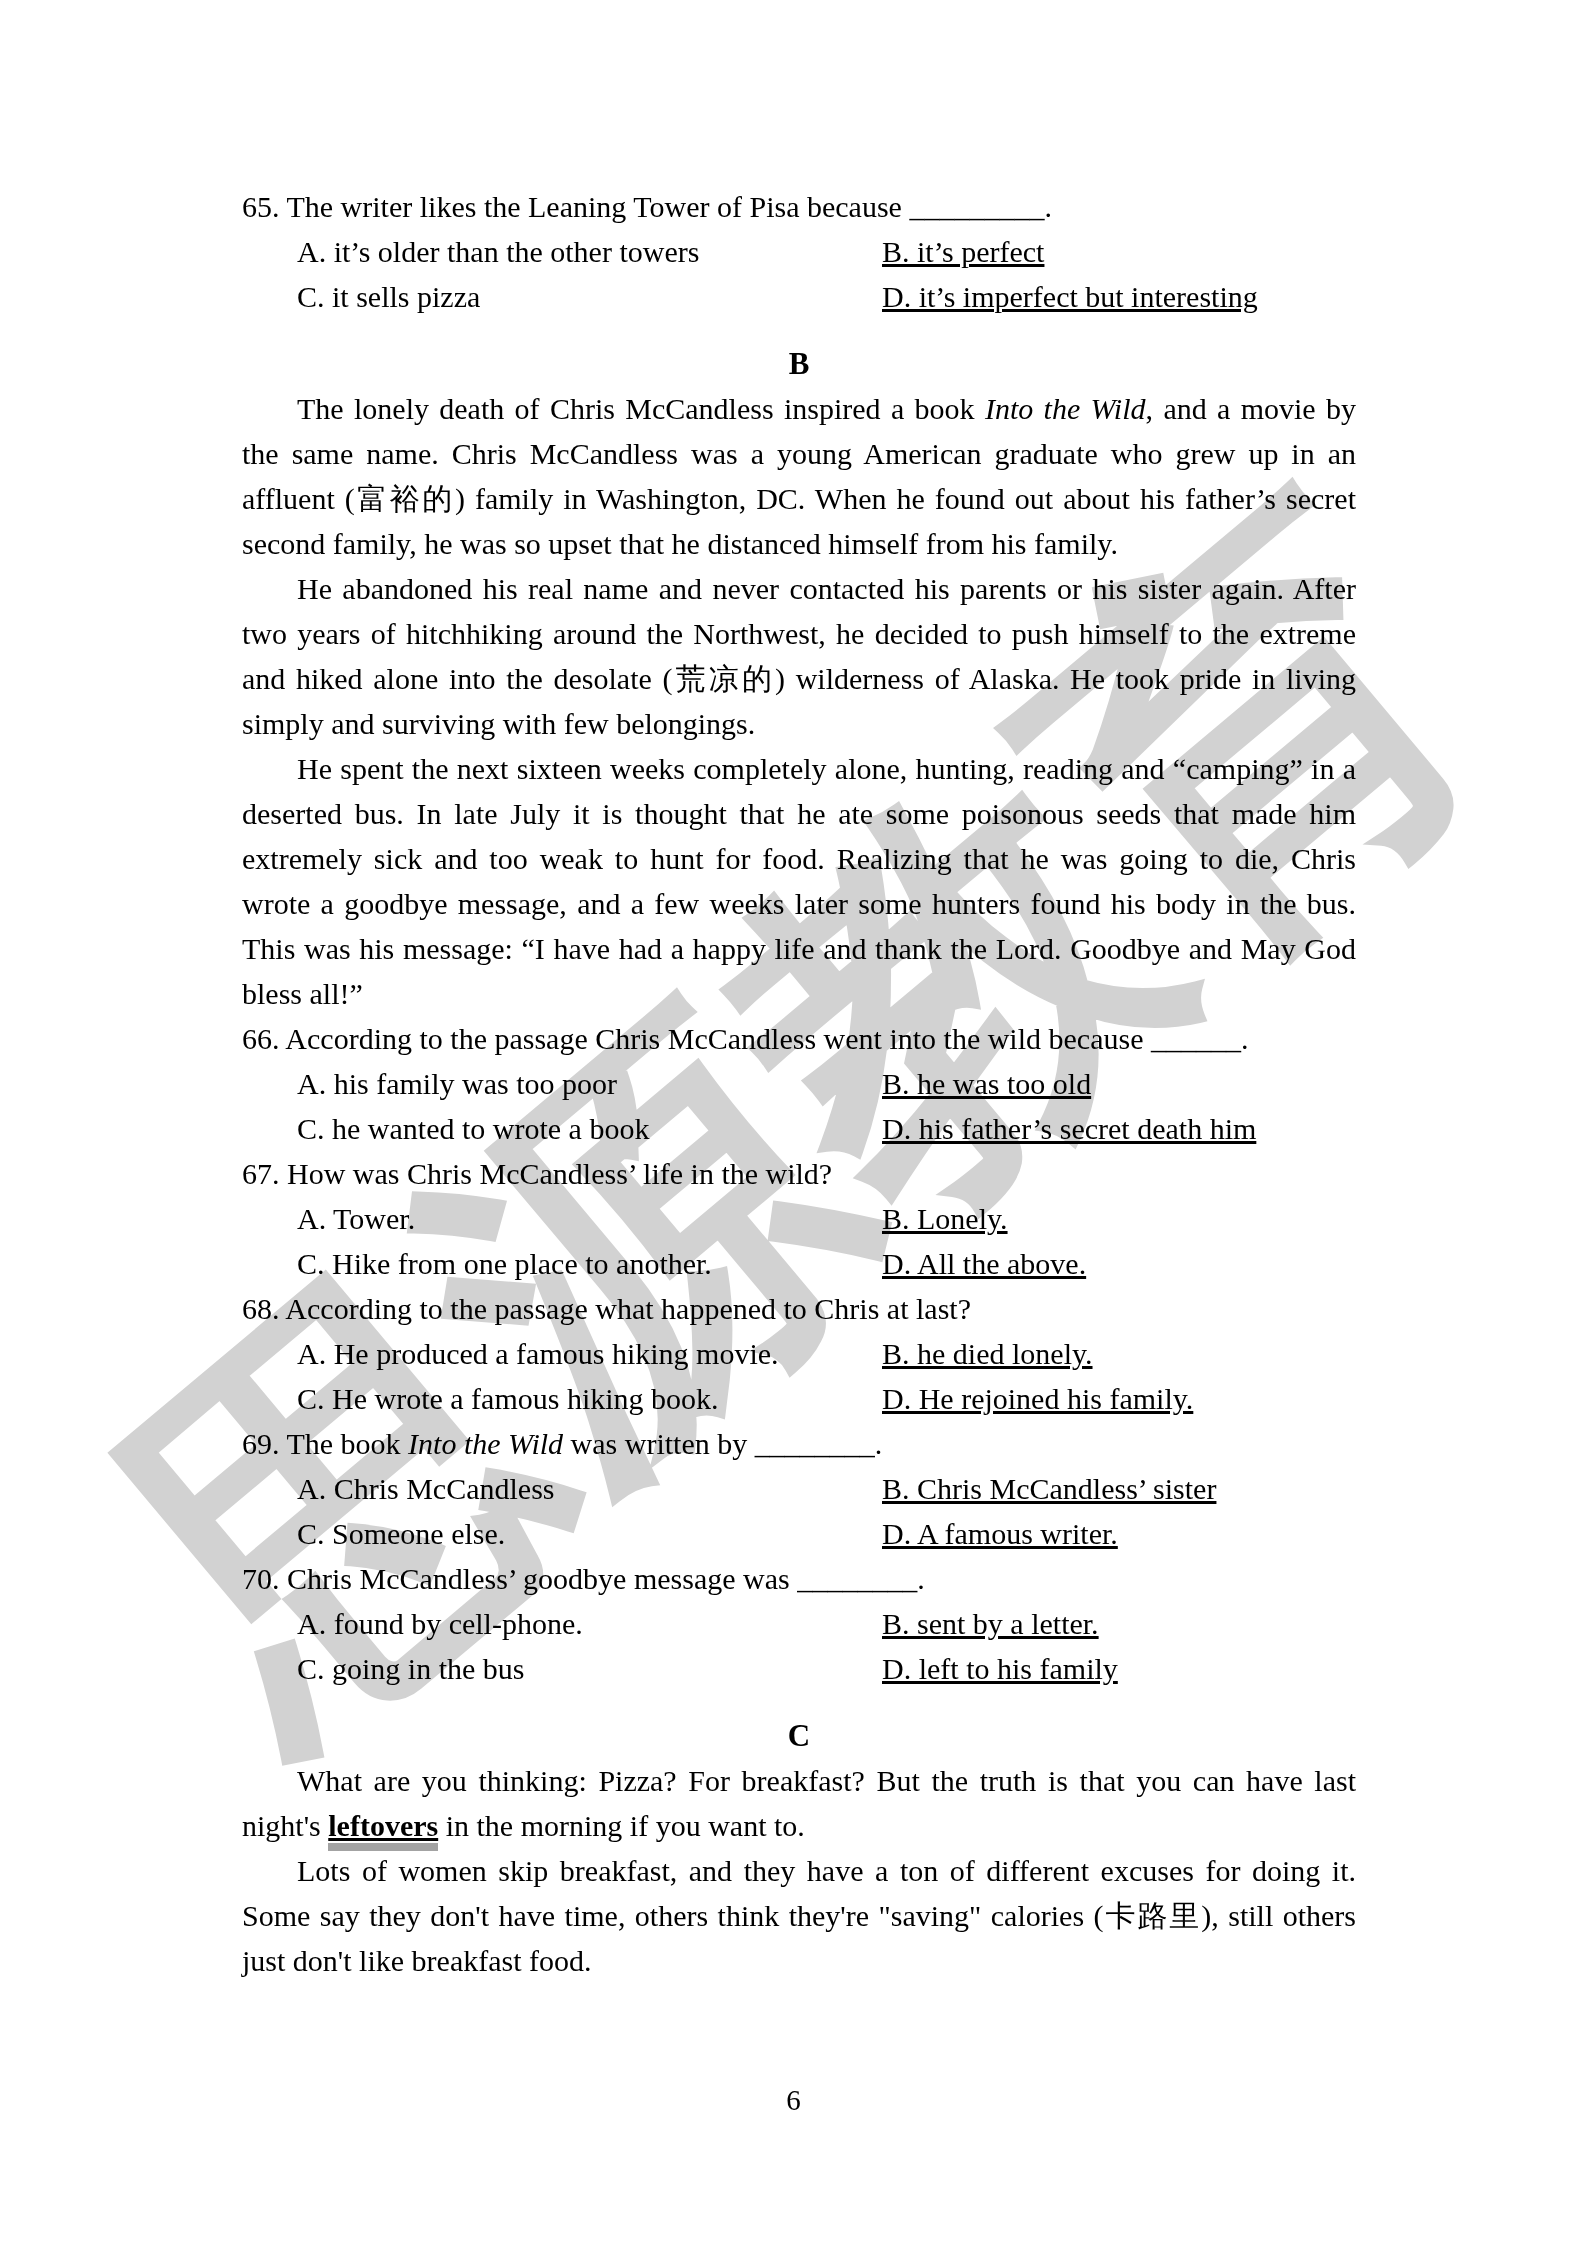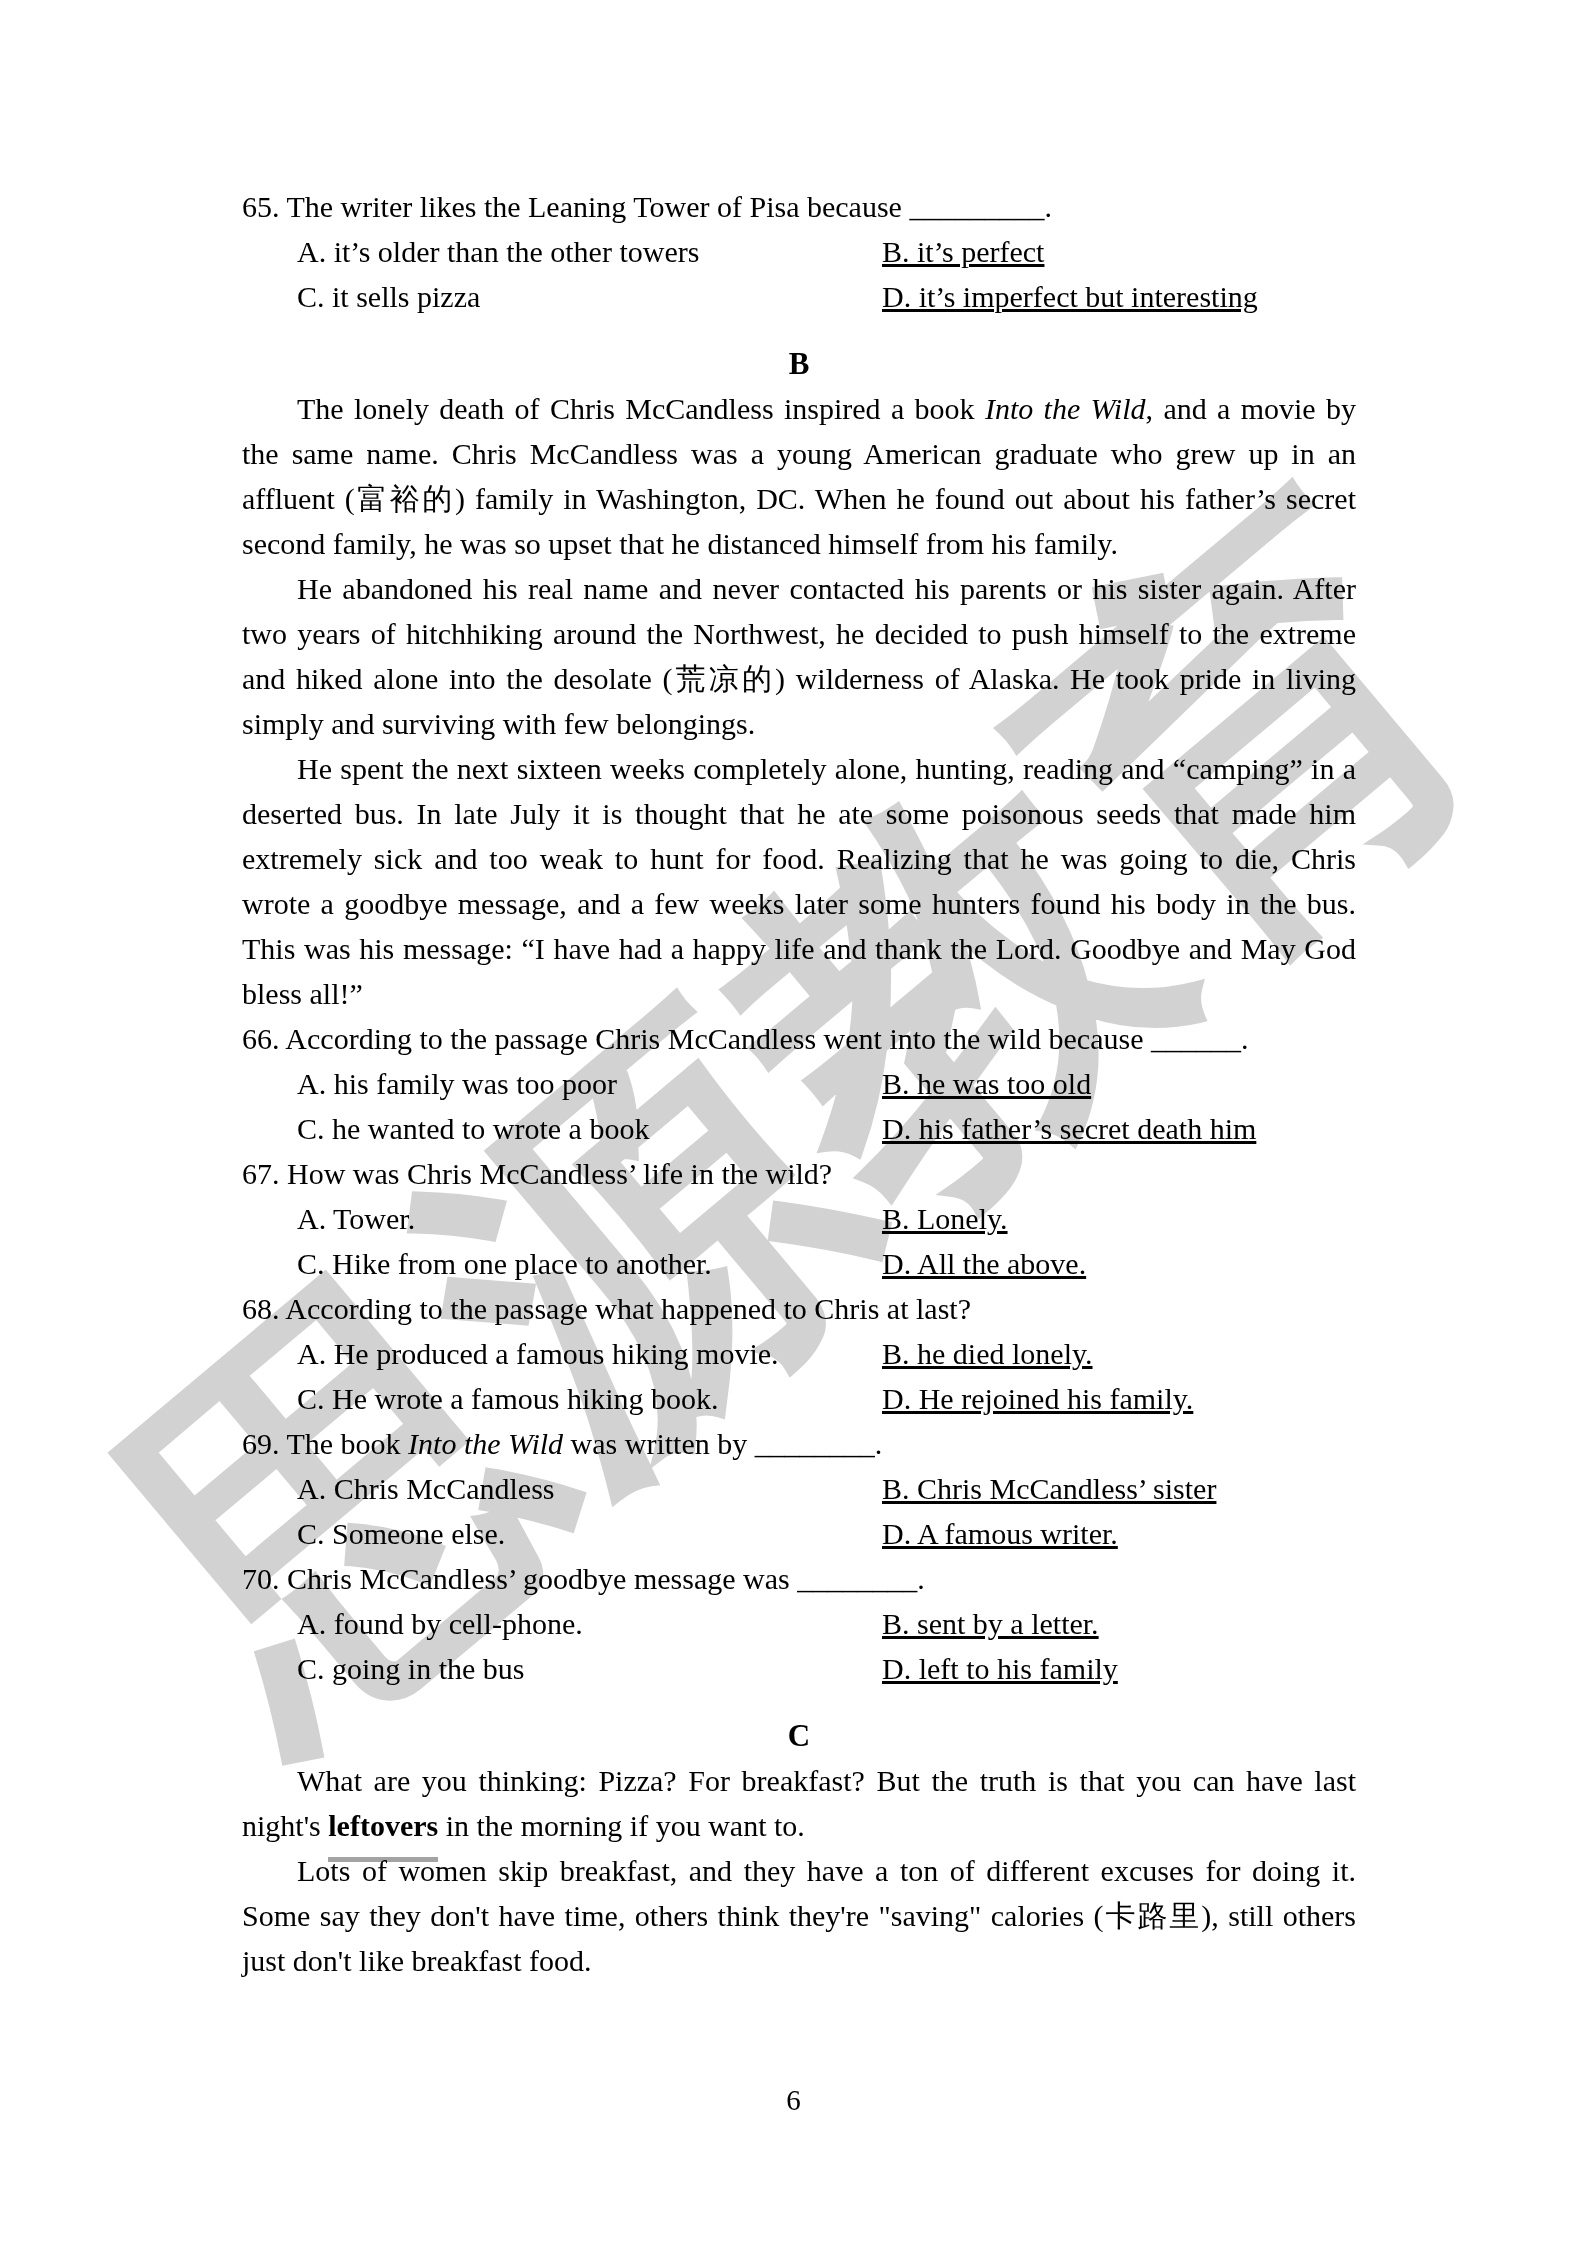--- a/index.html
+++ b/index.html
@@ -45,22 +45,23 @@
   }
   .para {
     margin: 0;
     line-height: 45px;
     text-align: justify;
     text-indent: 55px;
   }
   .part-italic { font-style: italic; margin-top: 27px; }
   .part-bold-underline {
     font-weight: bold;
-    border-bottom: 5px solid #a3a3a3;
-    padding-bottom: 15px;
+    border-bottom: 8px solid #a3a3a3;
+    padding-bottom: 1px;
+    text-decoration: underline;
   }
   .page-number {
     position: absolute;
     left: 0; top: 2080px;
     width: 1587px;
     text-align: center;
     line-height: 40px;
     font-size: 29px;
     z-index: 1;
   }

